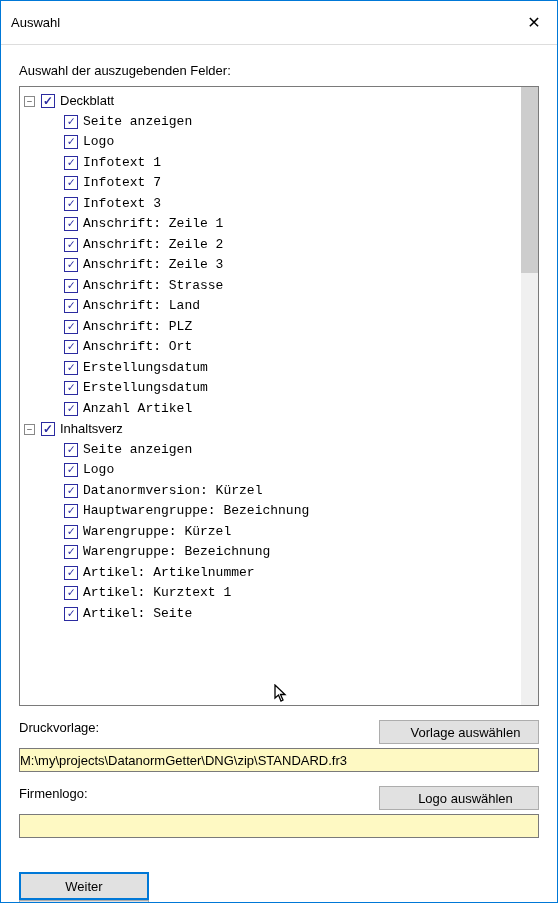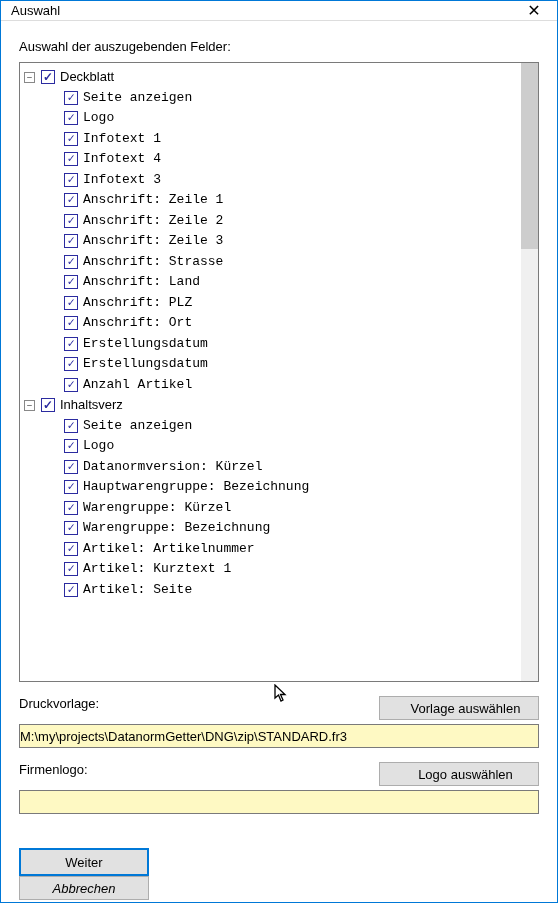--- a/index.html
+++ b/index.html
@@ -6,21 +6,21 @@
 body {
   font-family: "Segoe UI", Tahoma, Arial, sans-serif;
   font-size: 13px;
   background: #fff;
   width: 558px;
   height: 903px;
   overflow: hidden;
   border: 1px solid #0078d7;
 }
 .titlebar {
-  height: 20px;
+  height: 44px;
   display: flex;
   align-items: center;
   padding: 0 0 0 10px;
   background: #fff;
   border-bottom: 1px solid #ddd;
 }
 .titlebar .title { flex: 1; font-size: 13px; }
 .titlebar .close {
   width: 46px;
   height: 32px;
@@ -167,21 +167,21 @@
         <div class="node child">
           <span class="checkbox checked"></span>
           <span class="node-label">Logo</span>
         </div>
         <div class="node child">
           <span class="checkbox checked"></span>
           <span class="node-label">Infotext 1</span>
         </div>
         <div class="node child">
           <span class="checkbox checked"></span>
-          <span class="node-label">Infotext 4</span>
+          <span class="node-label">Infotext 7</span>
         </div>
         <div class="node child">
           <span class="checkbox checked"></span>
           <span class="node-label">Infotext 3</span>
         </div>
         <div class="node child">
           <span class="checkbox checked"></span>
           <span class="node-label">Anschrift: Zeile 1</span>
         </div>
         <div class="node child">

